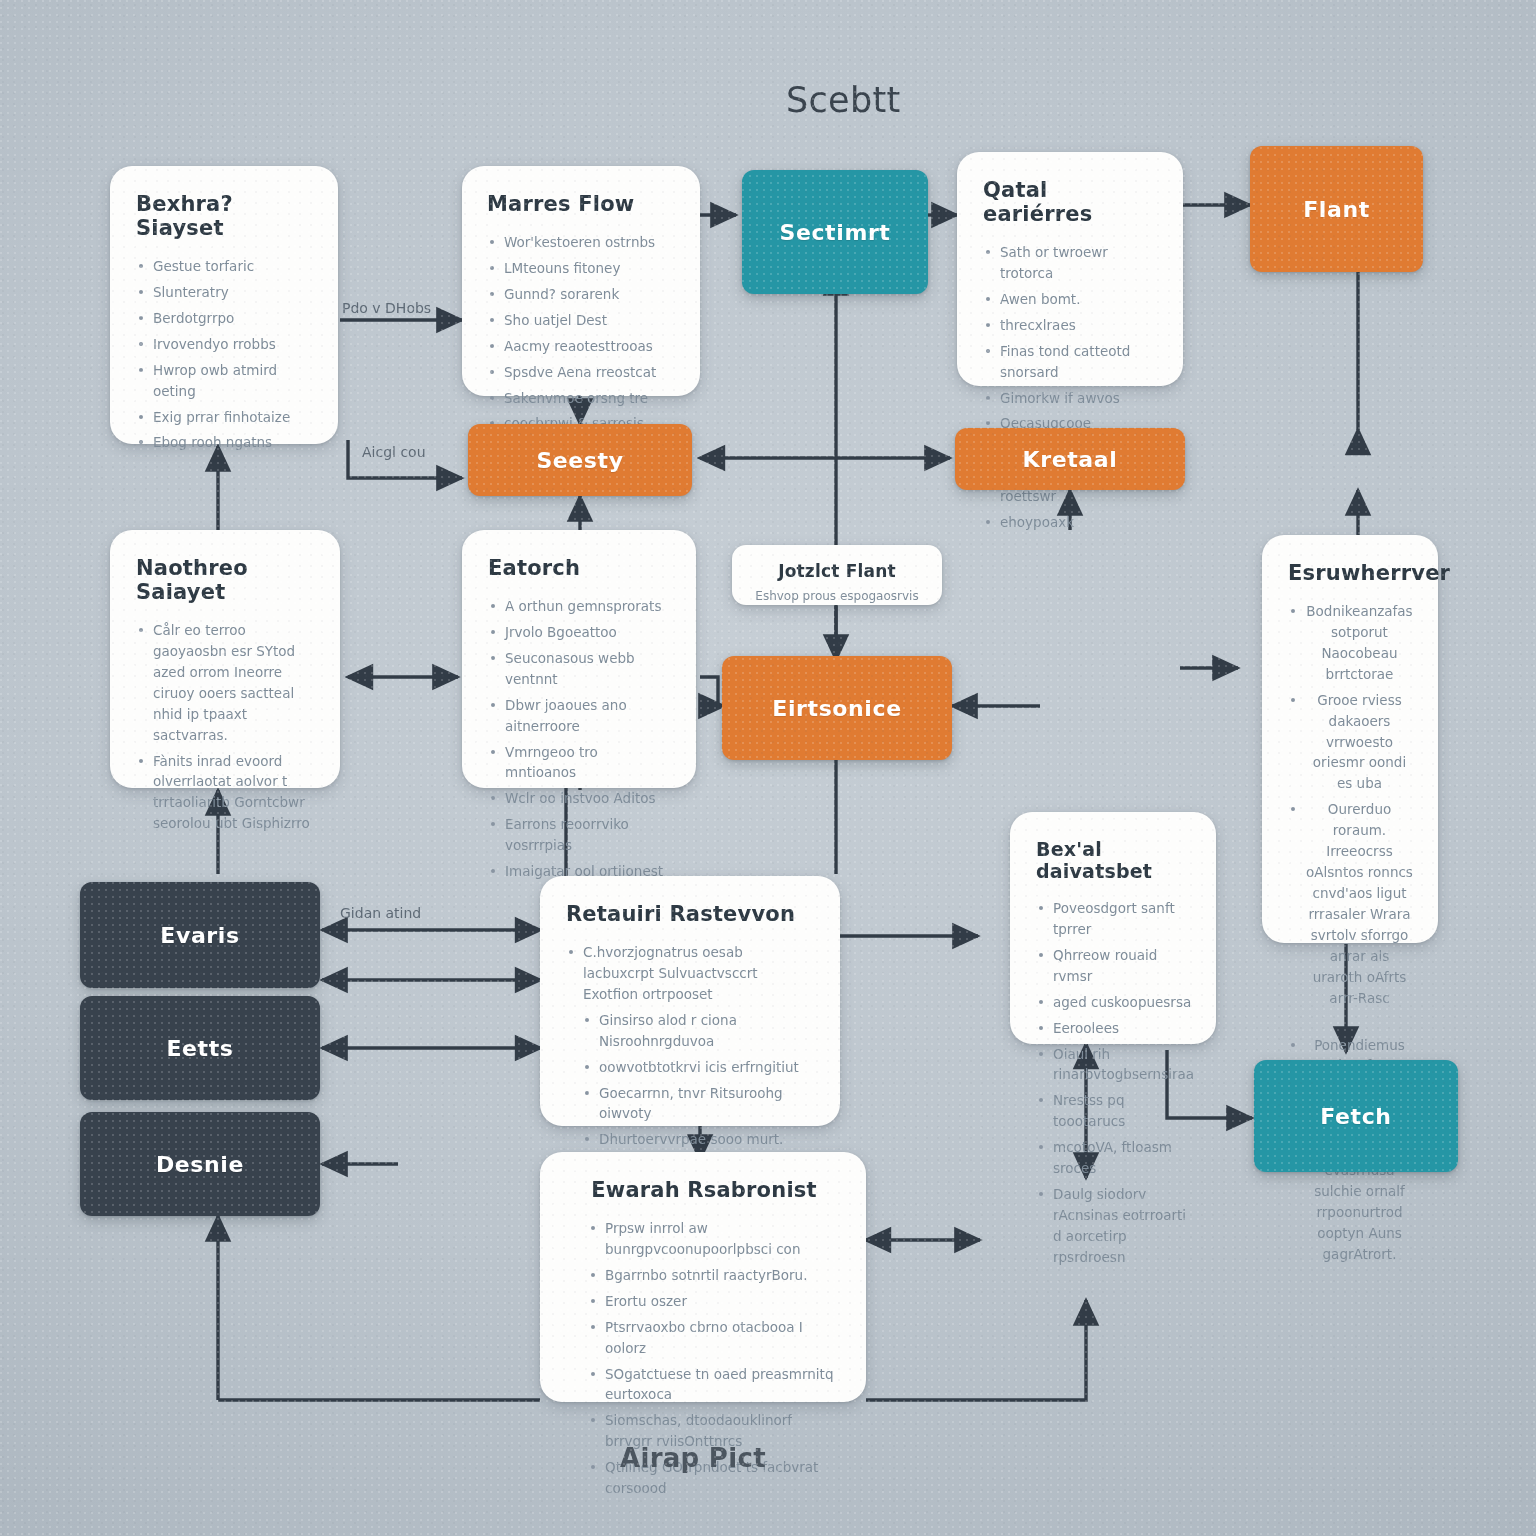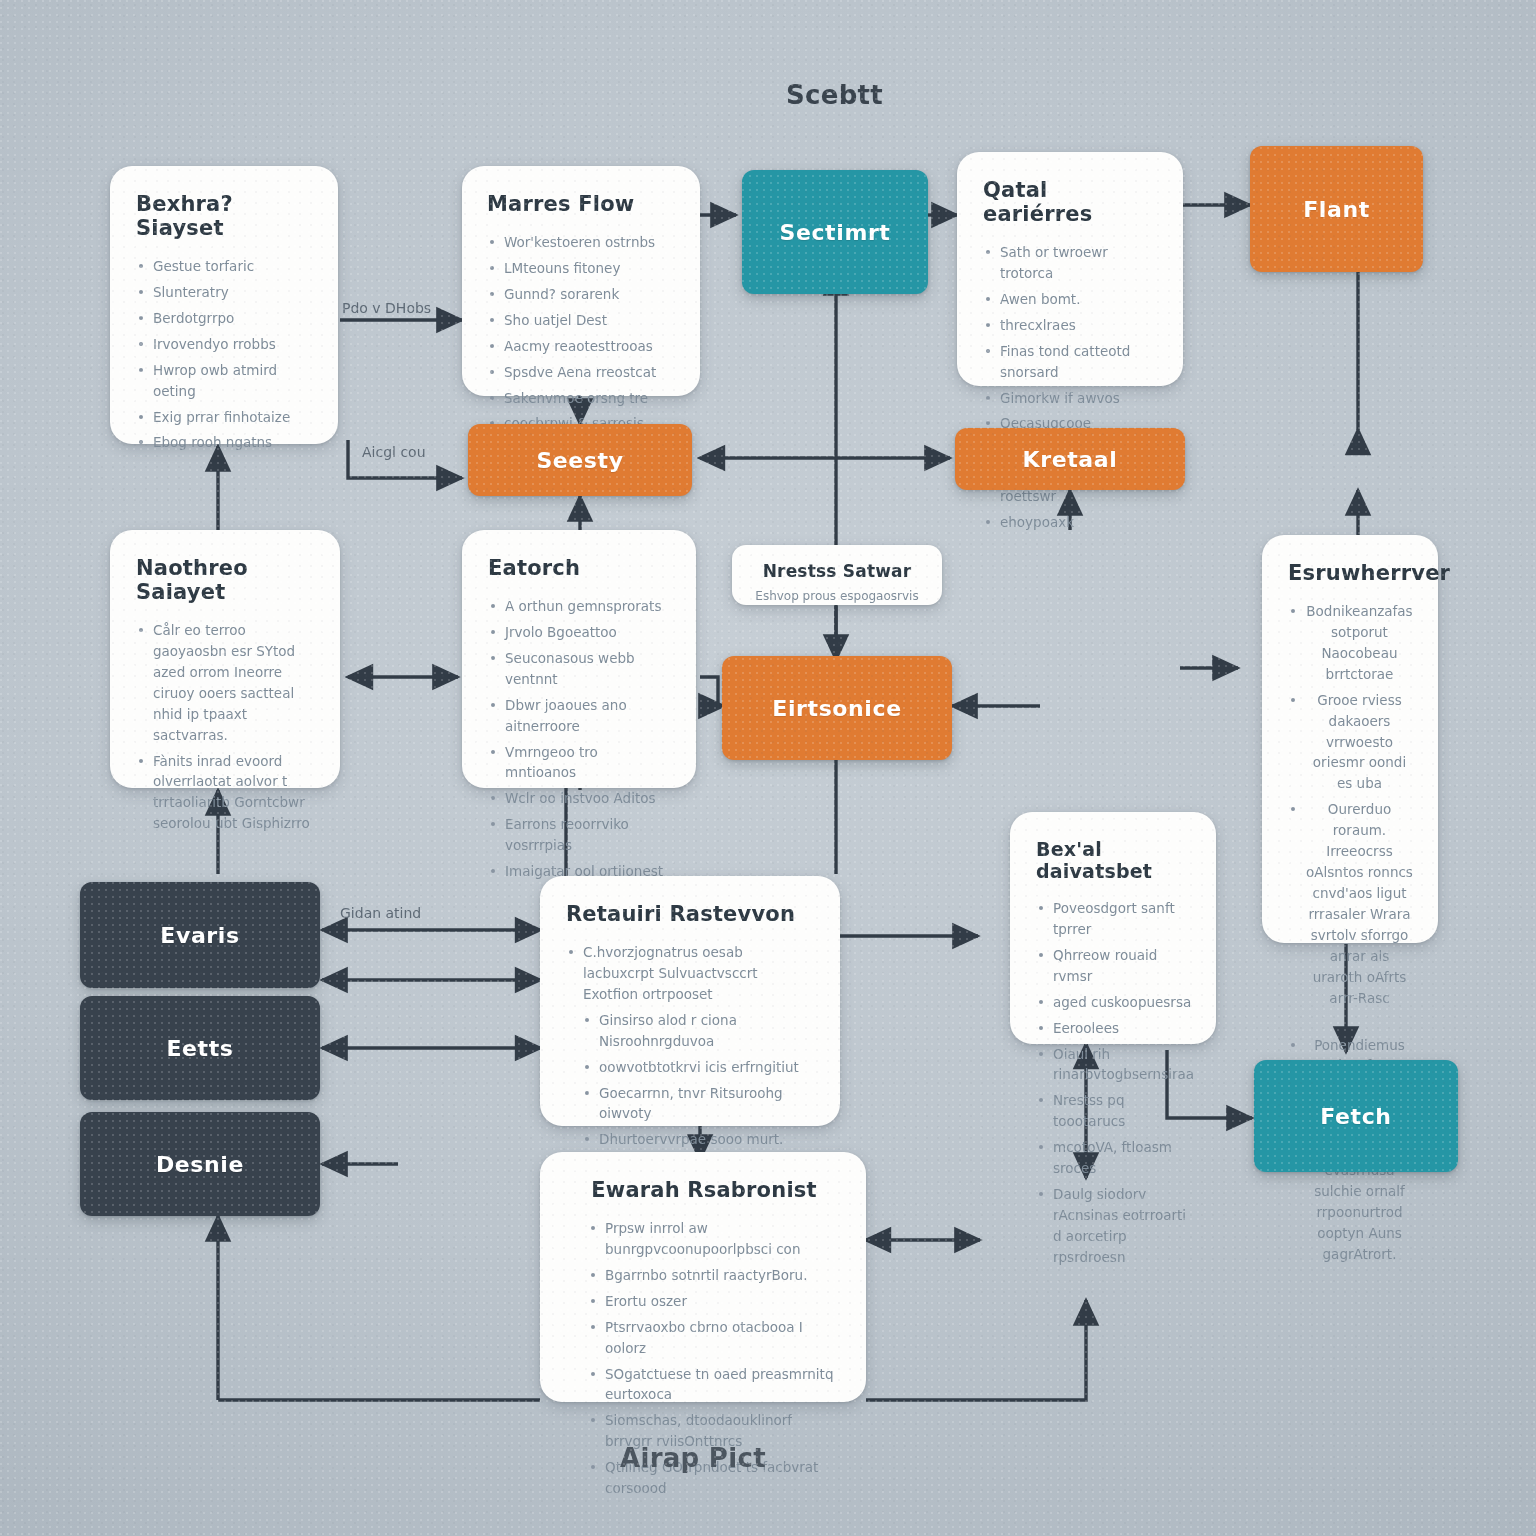--- a/index.html
+++ b/index.html
@@ -104,22 +104,22 @@
     letter-spacing: .6px;
     box-shadow: 0 5px 13px rgba(55,65,75,.26), 0 1px 3px rgba(55,65,75,.2);
     text-shadow: 0 1px 1px rgba(0,0,0,.12);
   }
   .pill span { filter: blur(.35px); }
 
   
   .headline {
     position: absolute;
     z-index: 12;
-    font-size: 26px;
-    font-weight: bold;
+    font-size: 35px;
+    font-weight: normal;
     color: #3a444e;
     letter-spacing: .3px;
     filter: blur(.4px);
   }
   .footcap {
     position: absolute;
     z-index: 12;
     font-size: 26px;
     font-weight: bold;
     color: #4b555f;
@@ -285,21 +285,21 @@
       <li>Seuconasous webb ventnnt</li>
       <li>Dbwr joaoues ano aitnerroore</li>
       <li>Vmrngeoo tro mntioanos</li>
       <li>Wclr oo instvoo Aditos</li>
       <li>Earrons reoorrviko vosrrrpias</li>
       <li>Imaigatar ool ortijonest</li>
     </ul>
   </div>
 
   <div class="node card" style="left:732px; top:545px; width:210px; height:60px; padding:16px 18px; border-radius:14px; text-align:center;">
-    <div class="title" style="font-size:17px; margin-bottom:6px;">Nrestss Satwar</div>
+    <div class="title" style="font-size:17px; margin-bottom:6px;">Jotzlct Flant</div>
     <div class="subtitle" style="font-size:12px;">Eshvop prous espogaosrvis</div>
   </div>
 
   <div class="node card" style="left:1262px; top:535px; width:176px; height:408px;text-align:center;">
     <div class="title">Esruwherrver</div>
     <ul>
       <li>Bodnikeanzafas sotporut Naocobeau brrtctorae</li>
       <li>Grooe rviess dakaoers vrrwoesto oriesmr oondi es uba</li>
       <li>Ourerduo roraum. Irreeocrss oAlsntos ronncs cnvd'aos ligut rrrasaler Wrara svrtolv sforrgo anrar als uraroth oAfrts arrr-Rasc</li>
       <li style="margin-top:26px;">Ponendiemus Oortb osfporua Froonkvroartoltig thrporvuat dobod sotseya esroho evasrrldsa sulchie ornalf rrpoonurtrod ooptyn Auns gagrAtrort.</li>

